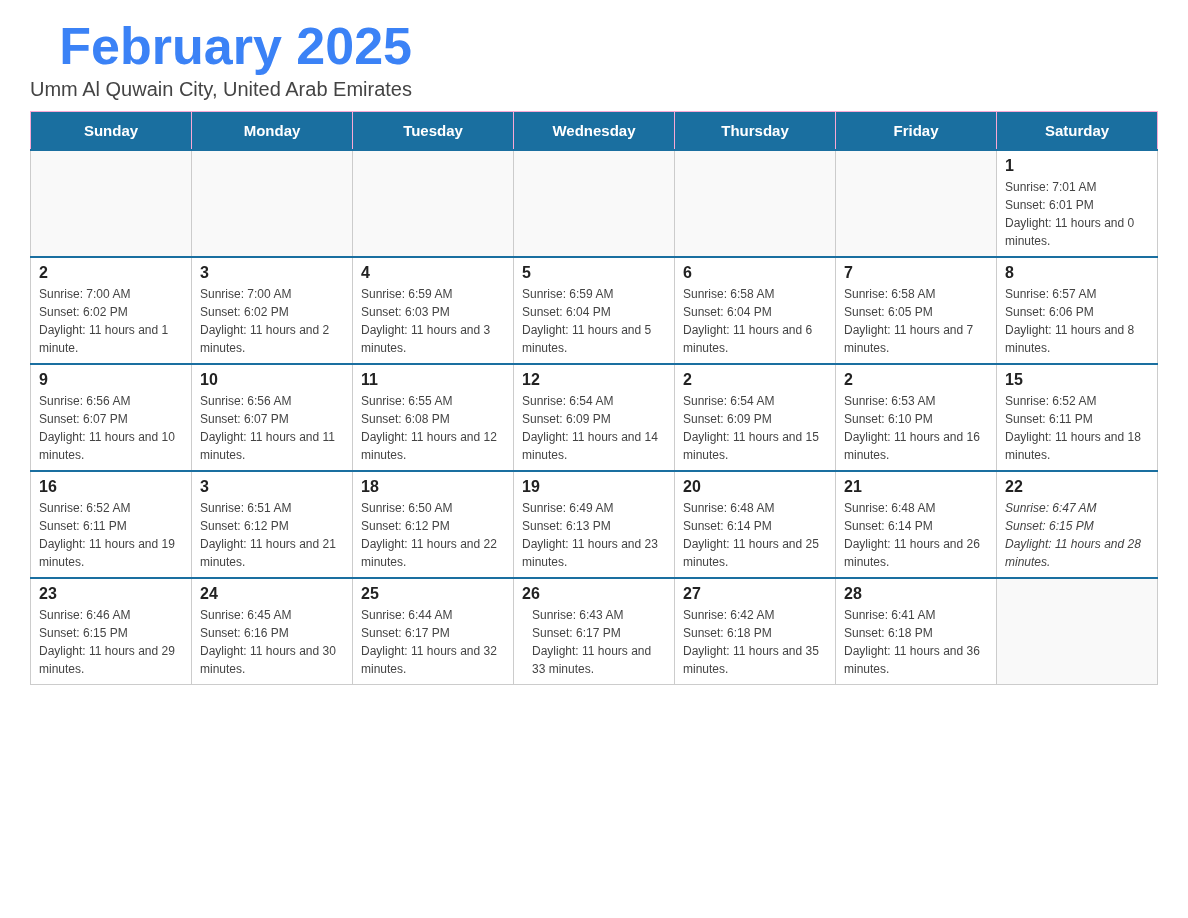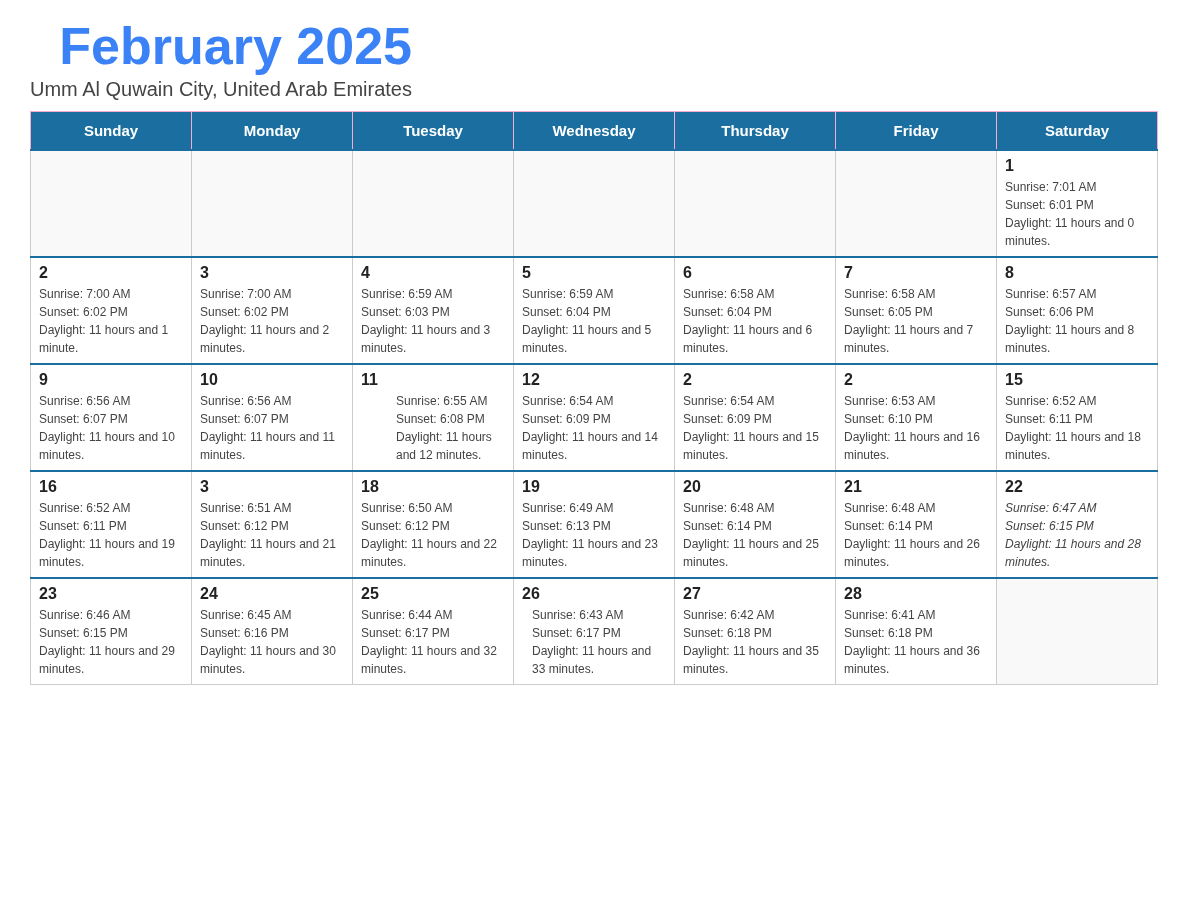--- a/index.html
+++ b/index.html
@@ -186,21 +186,21 @@
 Daylight: 11 hours and 10 minutes.</div>
         </td>
         <td>
           <span class="day-number">10</span>
           <div class="day-info" style="white-space: pre-line;">Sunrise: 6:56 AM
 Sunset: 6:07 PM
 Daylight: 11 hours and 11 minutes.</div>
         </td>
         <td>
           <span class="day-number">11</span>
-          <div class="day-info" style="white-space: pre-line; margin-left: 35px;">Sunrise: 6:55 AM
+          <div class="day-info" style="white-space: pre-line;">Sunrise: 6:55 AM
 Sunset: 6:08 PM
 Daylight: 11 hours and 12 minutes.</div>
         </td>
         <td>
           <span class="day-number">12</span>
           <div class="day-info" style="white-space: pre-line;">Sunrise: 6:54 AM
 Sunset: 6:09 PM
 Daylight: 11 hours and 14 minutes.</div>
         </td>
         <td>

